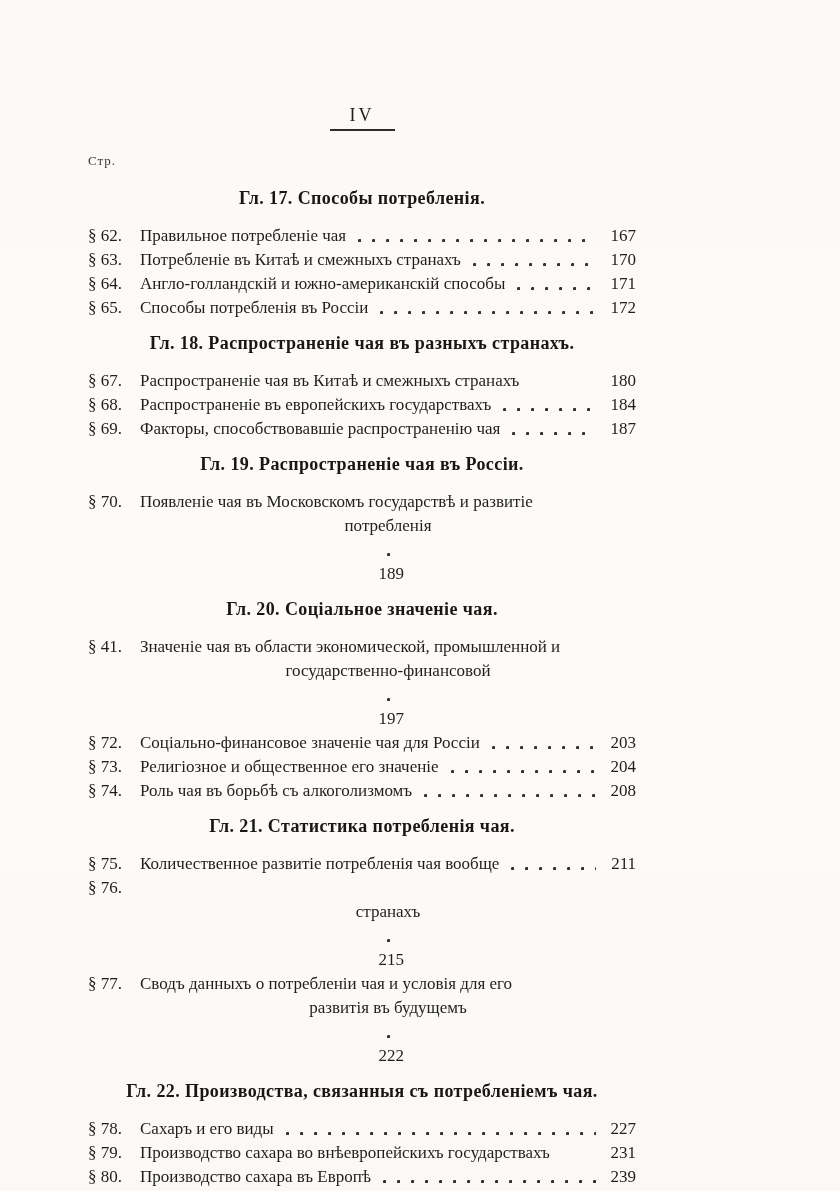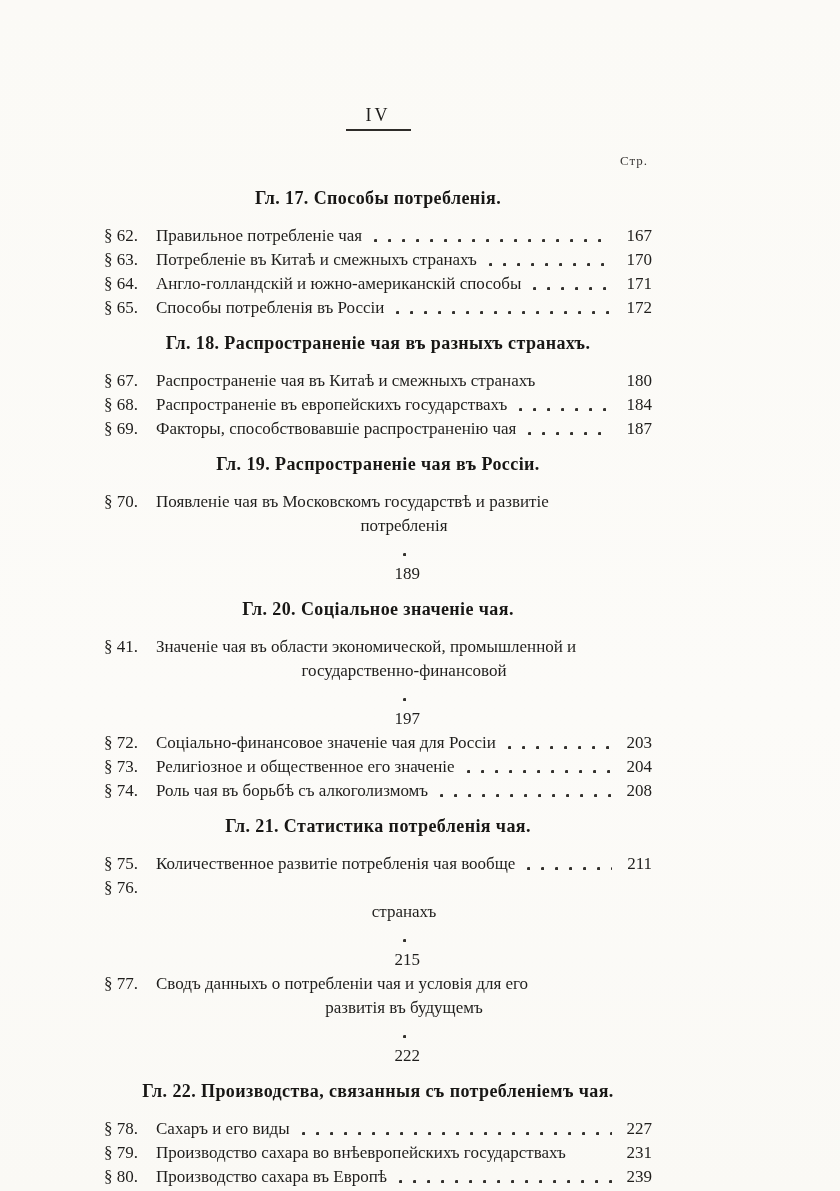--- a/index.html
+++ b/index.html
@@ -11,40 +11,39 @@
     height: 1191px;
     overflow: hidden;
     background: linear-gradient(180deg, #fbfaf6 0%, #fcfbf8 60%, #faf9f5 100%);
     font-family: "Liberation Serif", "DejaVu Serif", serif;
     color: #1f1e1c;
   }
   .paper {
     box-sizing: border-box;
     width: 748px;
     height: 1191px;
-    padding: 104px 0 0 16px;
+    padding: 104px 0 0 0;
   }
   .content-col {
     width: 548px;
     margin-left: 88px;
   }
   .folio-wrap {
     text-align: center;
     margin-bottom: 22px;
   }
   .folio {
     display: inline-block;
     font-size: 18px;
     letter-spacing: 3px;
     padding: 0 20px 3px 20px;
     border-bottom: 2px solid #2e2c29;
     line-height: 22px;
   }
   .col-head {
-    text-align: right;
     font-size: 13px;
     letter-spacing: 1px;
     color: #3a3836;
     line-height: 16px;
     padding-right: 4px;
     margin-bottom: 16px;
   }
   .chapter-title {
     text-align: center;
     font-weight: bold;

